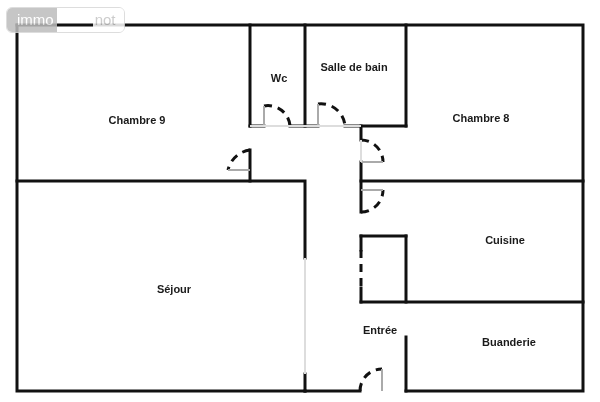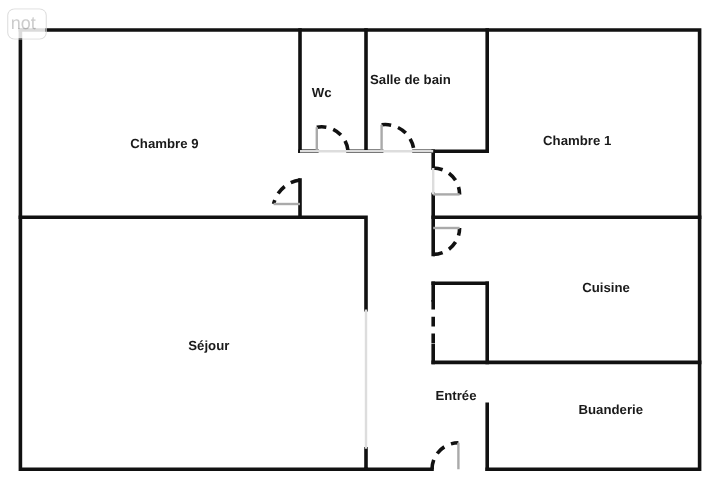--- a/index.html
+++ b/index.html
@@ -1,21 +1,21 @@
 <!DOCTYPE html>
 <html><head>
 <meta charset="utf-8">
 <style>
   html, body { margin: 0; padding: 0; background: #ffffff; }
   body { width: 600px; height: 402px; position: relative; overflow: hidden; font-family: "Liberation Sans", sans-serif; }
   #plan { position: absolute; left: 0; top: 0; }
   .room-label { position: absolute; font-family: "Liberation Sans", sans-serif; font-size: 11px; font-weight: bold; color: #1a1a1a; white-space: nowrap; transform: translate(-50%, -50%); }
   .logo { position: absolute; left: 6px; top: 7px; height: 24px; display: flex; align-items: center; border-radius: 6px; overflow: hidden; border: 1px solid #d8d8d8; opacity: 0.85; }
   .logo .l1 { background: #bdbdbd; color: #ffffff; font-size: 15px; padding: 0 3px 0 10px; height: 24px; line-height: 24px; }
-  .logo .l2 { background: #ffffff; color: #c4c4c4; font-size: 15px; padding: 0 8px 0 2px; height: 24px; line-height: 24px; }
+  .logo .l2 { background: #ffffff; color: #c4c4c4; font-size: 15px; padding: 0 8px 0 2px; height: 24px; line-height: 24px; margin-left: 36px; }
 </style>
 </head>
 <body>
 
 <svg id="plan" width="600" height="402" viewBox="0 0 600 402">
   <g stroke="#111" stroke-width="3" fill="none" stroke-linecap="square">
 
     <polyline points="17,25 583,25 583,391 406,391"></polyline>
     <polyline points="17,25 17,391 305,391"></polyline>
 
@@ -63,23 +63,24 @@
     <line x1="382" y1="369" x2="382" y2="391"></line>
   </g>
   <g stroke="#ddd" stroke-width="2">
     <line x1="250" y1="126" x2="361" y2="126"></line>
     <line x1="305" y1="258" x2="305" y2="374"></line>
     <line x1="361" y1="140" x2="361" y2="162"></line>
   </g>
 </svg>
 
 <div class="logo">
+  <span class="l1">immo</span>
   <span class="l2">not</span>
 </div>
 
 <div class="room-label" style="left:137px;top:120px">Chambre 9</div>
-<div class="room-label" style="left:268px;top:78px">Wc</div>
-<div class="room-label" style="left:342px;top:67px">Salle de bain</div>
-<div class="room-label" style="left:481px;top:118px">Chambre 1</div>
+<div class="room-label" style="left:279px;top:78px">Wc</div>
+<div class="room-label" style="left:354px;top:67px">Salle de bain</div>
+<div class="room-label" style="left:481px;top:118px">Chambre 8</div>
 <div class="room-label" style="left:505px;top:240px">Cuisine</div>
 <div class="room-label" style="left:174px;top:289px">Séjour</div>
 <div class="room-label" style="left:380px;top:330px">Entrée</div>
 <div class="room-label" style="left:509px;top:342px">Buanderie</div>
 
 </body></html>

